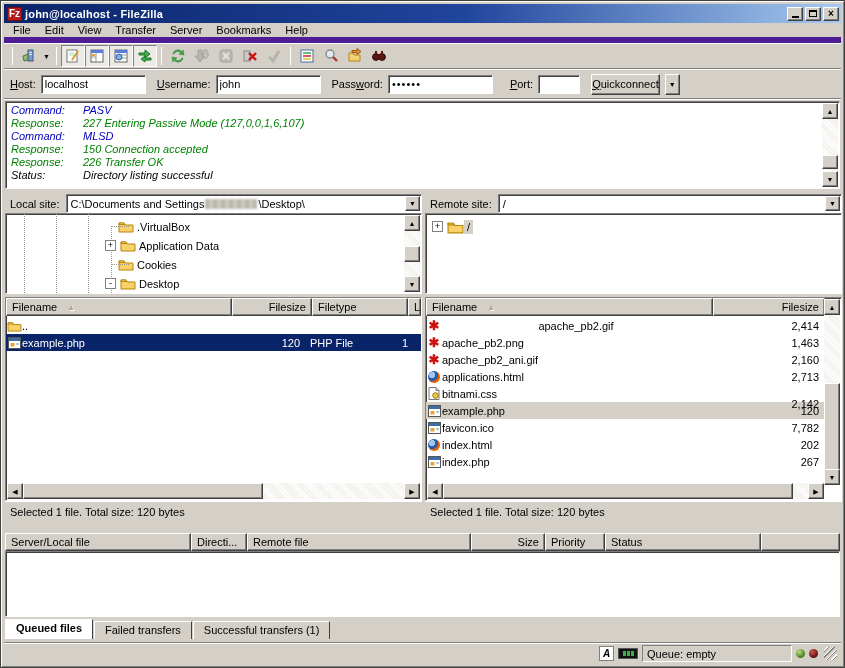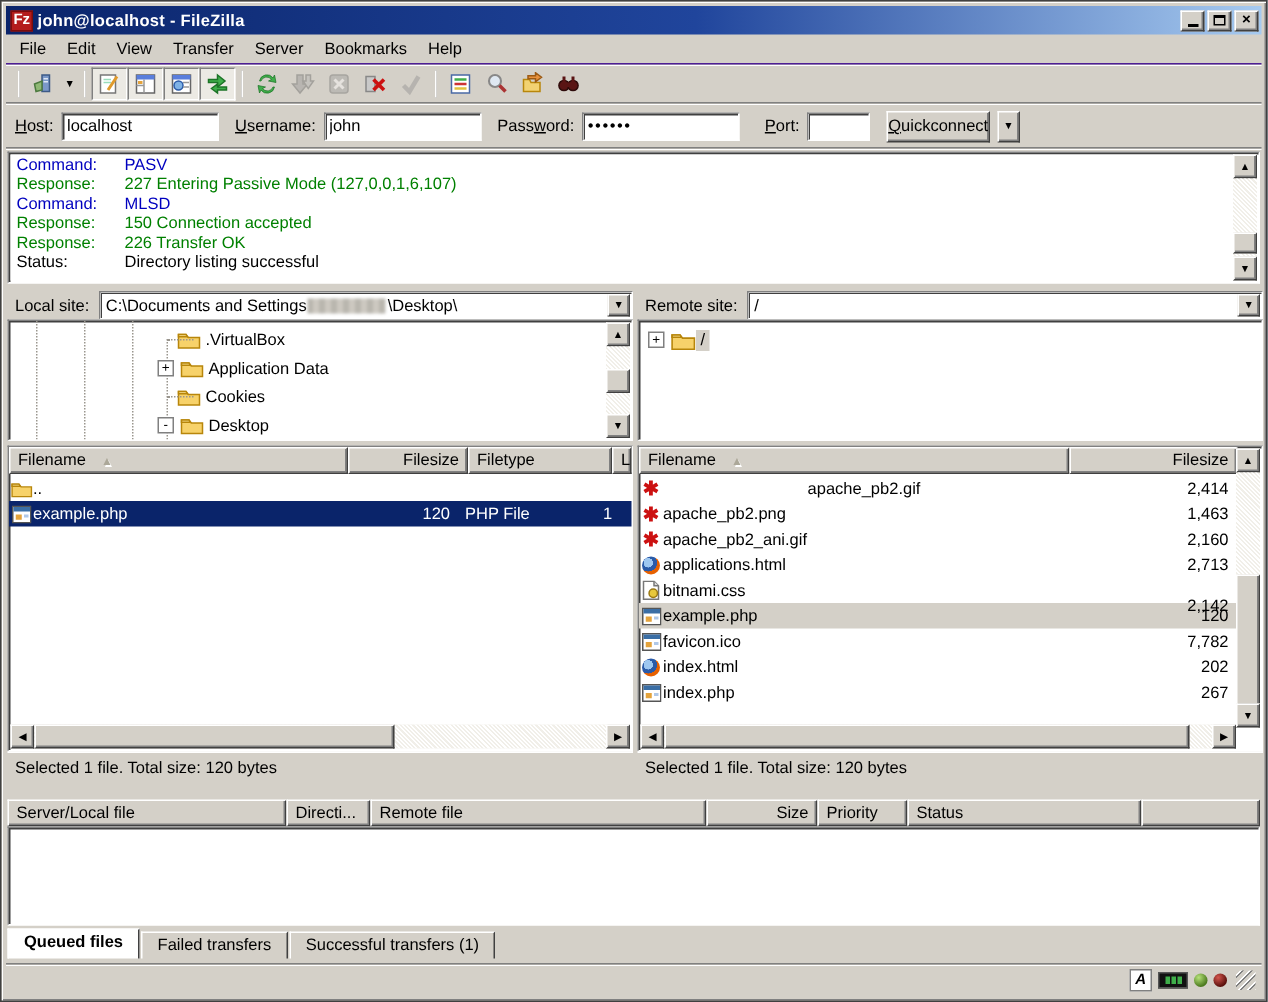--- a/index.html
+++ b/index.html
@@ -27,21 +27,21 @@
   .winbtns { margin-left:auto; display:flex; gap:2px; }
   .winbtn { width:16px; height:14px; background:#d4d0c8; border:1px solid;
     border-color:#fff #404040 #404040 #fff; box-shadow:inset -1px -1px 0 #808080;
     display:flex; align-items:center; justify-content:center; font-size:9px; font-weight:bold; }
   .glyph-min { width:7px; height:2px; background:#000; margin-top:7px; }
   .glyph-max { width:8px; height:7px; border:1px solid #000; border-top-width:2px; }
   .glyph-x { font-size:10px; line-height:1; }
 
   
   .menubar { position:absolute; top:22px; left:3px; right:3px; height:20px;
-    display:flex; align-items:center; border-bottom:1px solid #4c1d95;
+    display:flex; align-items:center; border-bottom:6px solid #4c1d95;
     box-shadow:0 1px 0 #fff; padding-left:2px; }
   .menu-item { padding:2px 7px; }
 
   
   .toolbar { position:absolute; top:43px; left:3px; right:3px; height:25px;
     display:flex; align-items:center; border-bottom:1px solid #808080; box-shadow:0 1px 0 #fff; padding-left:4px; }
   .tb-sep { width:1px; height:18px; background:#808080; border-right:1px solid #fff; margin:0 4px; }
   .tb-btn { width:24px; height:22px; display:flex; align-items:center; justify-content:center;
     border:1px solid transparent; }
   .tb-btn.pressed { border-color:#808080 #fff #fff #808080; background:#eceae4; }
@@ -52,21 +52,21 @@
   
   .qcbar { position:absolute; top:69px; left:3px; right:3px; height:29px;
     display:flex; align-items:center; gap:5px; padding:0 6px;
     border-bottom:1px solid #808080; box-shadow:0 1px 0 #fff; }
   .qc-input { height:19px; font-size:11px; padding:1px 3px; outline:none; }
   .qc-btn { height:21px; padding:0 0; font-size:11px; }
   .qc-btn-drop { width:15px; height:21px; display:flex; align-items:center; justify-content:center; font-size:7px; }
 
   
   .log { position:absolute; top:100px; left:4px; right:4px; height:88px; overflow:hidden; }
-  .log-inner { position:absolute; inset:1px; padding:1px 0 0 4px; background:#fff; }
+  .log-inner { position:absolute; inset:1px; padding:1px 0 0 4px; background:#fff;font-style:italic; }
   .log-line { display:flex; height:13px; line-height:13px; }
   .log-label { width:72px; flex:none; }
   .c-cmd { color:#0000bf; } .c-resp { color:#008000; } .c-status { color:#000; }
 
   
   .vsb { position:absolute; width:16px; }
   .hsb { position:absolute; height:16px; }
   .sb-btn { position:absolute; width:16px; height:16px; background:#d4d0c8; border:1px solid;
     border-color:#fff #404040 #404040 #fff; box-shadow:inset -1px -1px 0 #808080;
     display:flex; align-items:center; justify-content:center; font-size:7px; color:#000; line-height:1; }
@@ -603,18 +603,21 @@
 
   <div class="statusbar">
     <div class="sb-ascii">
         <span>A</span>
       </div>
     <div class="sb-speed">
         <i></i>
         <i></i>
         <i></i>
       </div>
+    <div class="queue-box">
+        <span>Queue: empty</span>
+      </div>
     <div class="led led-green"></div>
     <div class="led led-red"></div>
     <div class="grip"></div>
   </div>
 
 </div>
 
 </body></html>

